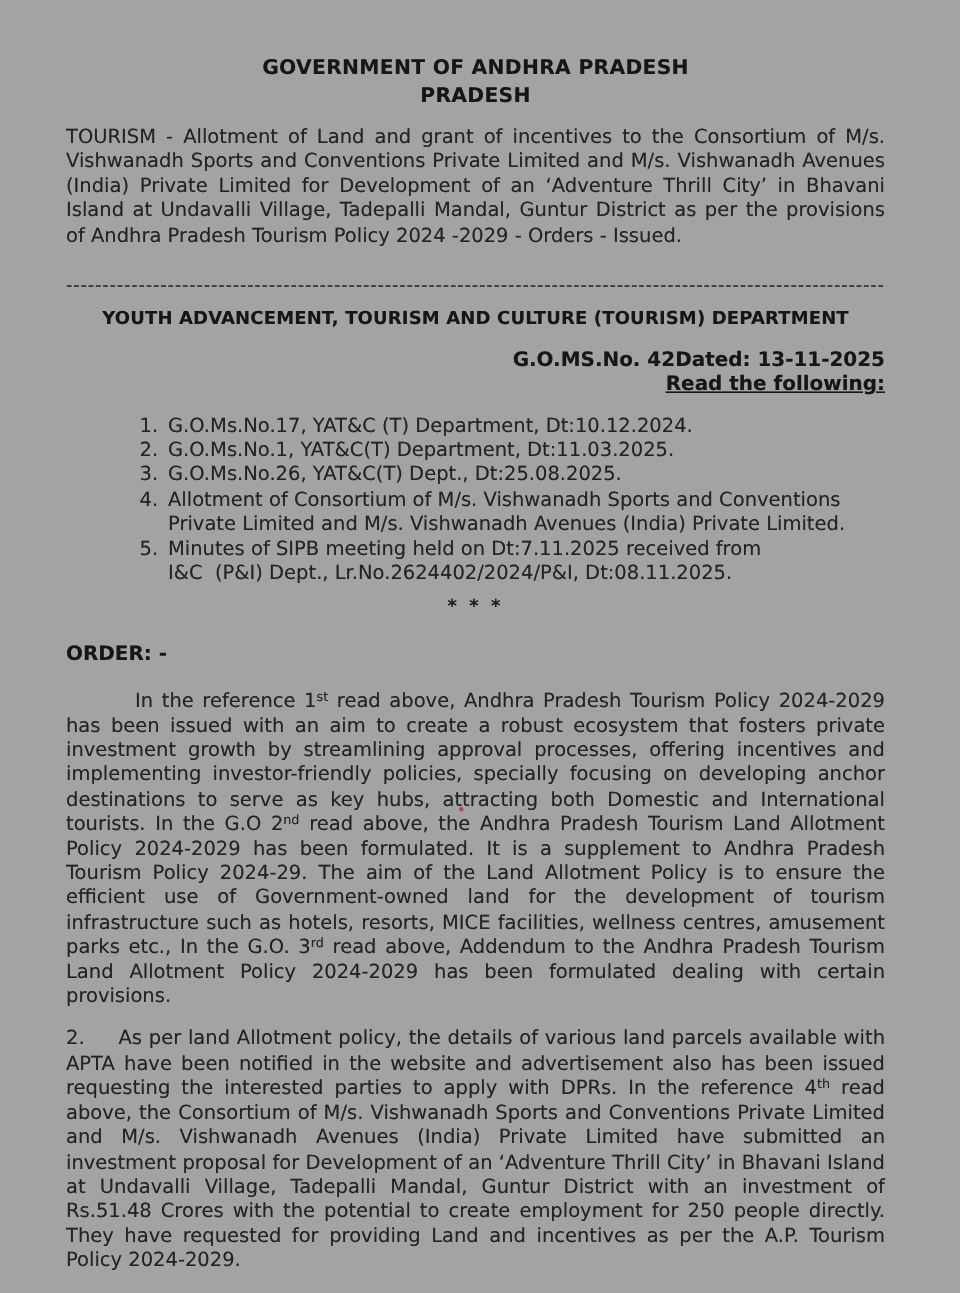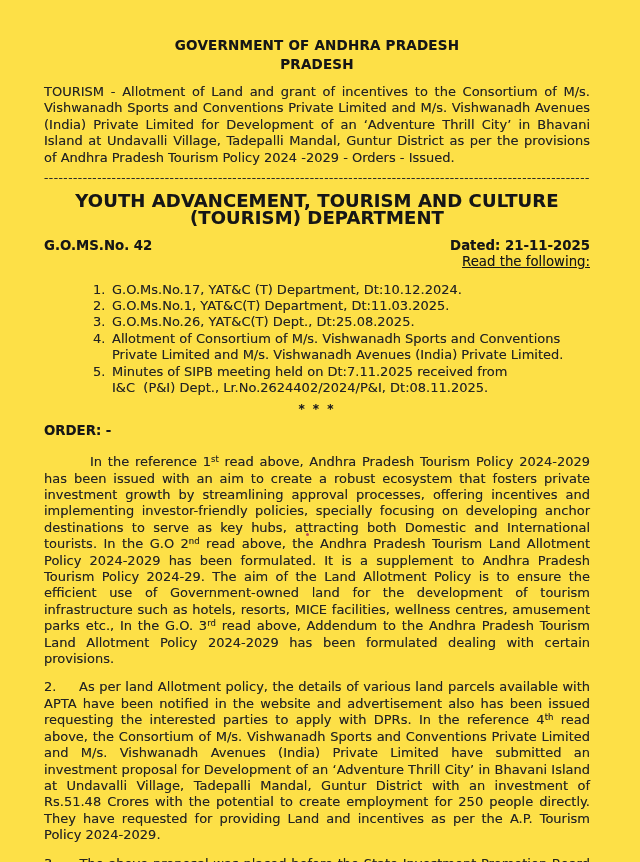--- a/index.html
+++ b/index.html
@@ -6,66 +6,66 @@
     margin: 0;
     padding: 0;
     background: #ffffff;
   }
   .page {
     position: relative;
     width: 640px;
     height: 862px;
     box-sizing: border-box;
     margin: 0 auto;
-    background: #fde047;
+    background: #a3a3a3;
     overflow: hidden;
     padding: 36px 50px 0 44px;
     font-family: "DejaVu Sans", "Liberation Sans", sans-serif;
     font-size: 13px;
     line-height: 16.4px;
     color: #232323;
     text-shadow: 0 0 0.4px rgba(45,45,45,0.45);
   }
   .center { text-align: center; }
   .bold { font-weight: bold; color: #161616; }
   .gov-title, .abstract-title {
     font-size: 13.5px;
     line-height: 19px;
     letter-spacing: 0.2px;
   }
   .subject {
-    margin: 10px 0 4px 0;
+    margin: 10px 0 16px 0;
     text-align: justify;
   }
   .dashes {
     margin-top: 3px;
     height: 14px;
     overflow: hidden;
     white-space: nowrap;
     font-size: 12px;
     letter-spacing: 0.5px;
     color: #2c2c2c;
   }
   .dept {
     margin-top: 8px;
-    font-size: 18px;
+    font-size: 12px;
     line-height: 17px;
     letter-spacing: 0.1px;
   }
   .meta-row {
     margin-top: 11px;
     display: flex;
-    justify-content: space-between;
+    justify-content: flex-end;
     align-items: baseline;
     font-size: 13.3px;
     line-height: 17px;
   }
   .read-following {
     text-align: right;
-    font-weight: normal;
+    font-weight: bold;
     color: #161616;
     text-decoration: underline;
     font-size: 13.3px;
     line-height: 16.5px;
   }
   .refs { margin: 11px 0 0 49px; }
   .ref-row {
     display: flex;
     align-items: flex-start;
   }
@@ -78,21 +78,21 @@
   }
   .stars {
     margin-top: 5px;
     text-align: center;
     font-weight: bold;
     font-size: 12px;
     letter-spacing: 2px;
     color: #1c1c1c;
   }
   .order-label {
-    margin-top: 5px;
+    margin-top: 16px;
     font-size: 13.3px;
   }
   .para {
     margin: 12px 0 0 0;
     text-align: justify;
   }
   .para.first {
     margin-top: 15px;
     text-indent: 46px;
   }
@@ -121,21 +121,21 @@
   <div class="center bold abstract-title">PRADESH</div>
 
   <p class="subject">TOURISM - Allotment of Land and grant of incentives to the Consortium of M/s. Vishwanadh Sports and Conventions Private Limited and M/s. Vishwanadh Avenues (India) Private Limited for Development of an ‘Adventure Thrill City’ in Bhavani Island at Undavalli Village, Tadepalli Mandal, Guntur District as per the provisions of Andhra Pradesh Tourism Policy 2024 -2029 - Orders - Issued.</p>
 
   <div class="dashes">--------------------------------------------------------------------------------------------------------------------------------------------</div>
 
   <div class="center bold dept">YOUTH ADVANCEMENT, TOURISM AND CULTURE (TOURISM) DEPARTMENT</div>
 
   <div class="meta-row">
     <span class="bold">G.O.MS.No. 42</span>
-    <span class="bold">Dated: 21-11-2025</span>
+    <span class="bold">Dated: 13-11-2025</span>
   </div>
   <div class="read-following">Read the following:</div>
 
   <div class="refs">
     <div class="ref-row">
       <span class="ref-num">1.</span>
       <span class="ref-text">G.O.Ms.No.17, YAT&amp;C (T) Department, Dt:10.12.2024.</span>
     </div>
     <div class="ref-row">
       <span class="ref-num">2.</span>

